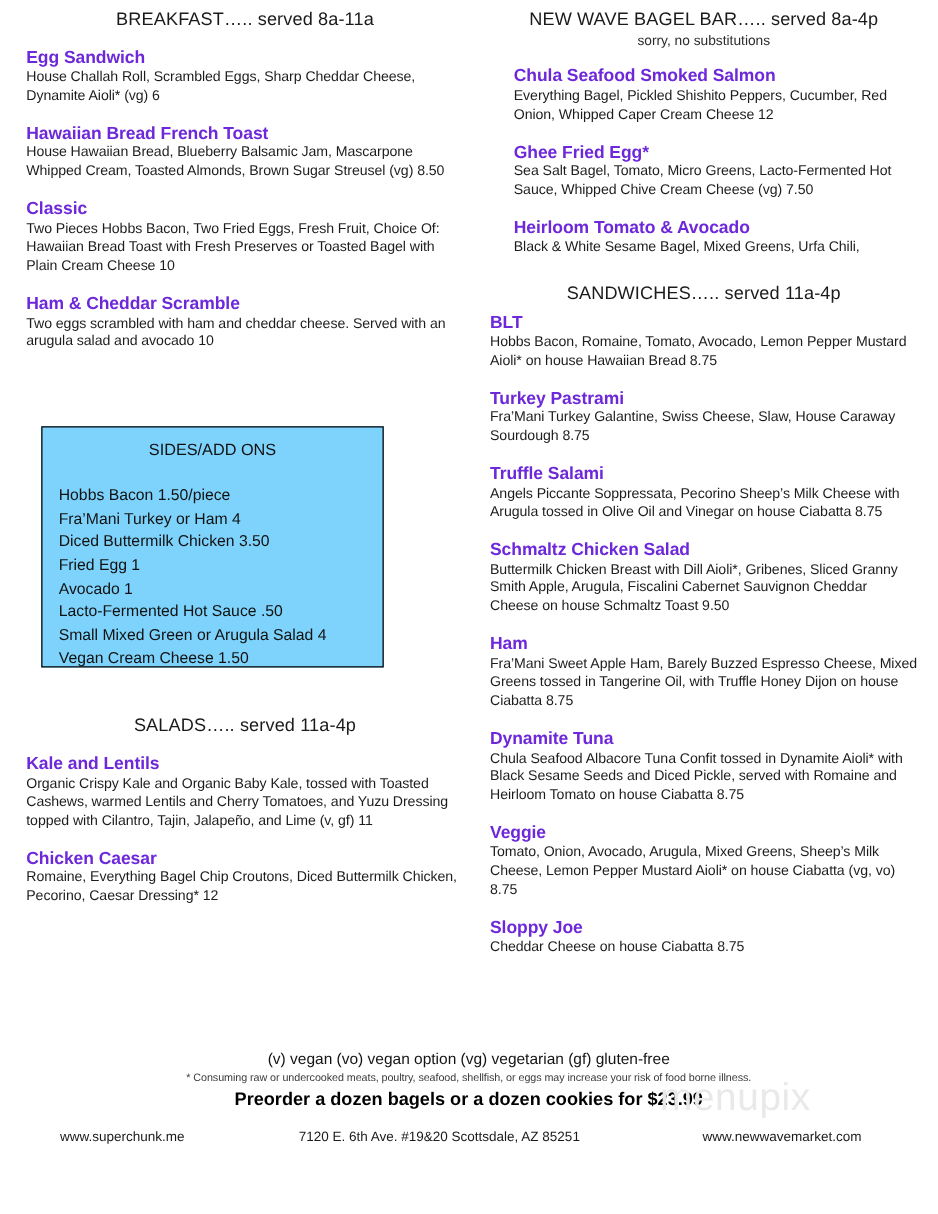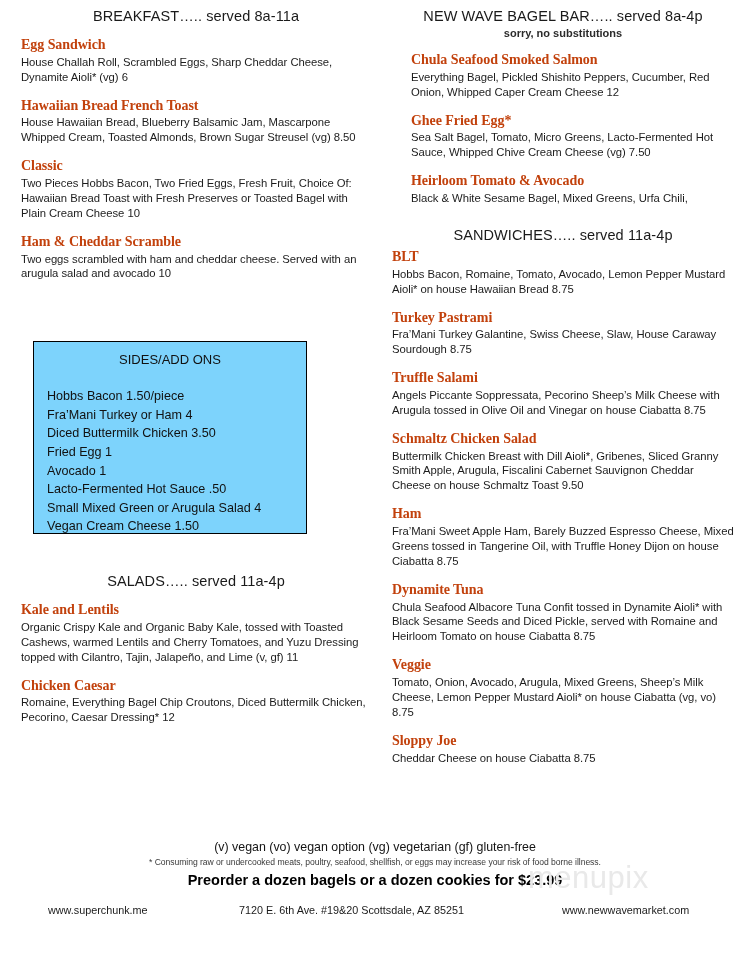--- a/index.html
+++ b/index.html
@@ -45,34 +45,32 @@
     letter-spacing: 0.1px;
     color: #1a1a1a;
     padding-top: 8px;
     white-space: nowrap;
   }
   .section-sub {
     text-align: center;
     font-size: 11px;
     color: #2b2b2b;
     margin-top: 3px;
-    font-weight: bold;
   }
 
   
   .item {
     margin-top: 13px;
   }
   .item-name {
     font-size: 14px;
     font-weight: bold;
-    color: #c2410c;
+    color: #6d28d9;
     line-height: 1.2;
     letter-spacing: -0.05px;
-    font-family: Liberation Serif, serif;
   }
   .item-desc {
     font-size: 11.3px;
     line-height: 1.32;
     color: #1c1c1c;
     margin-top: 1px;
     letter-spacing: -0.05px;
   }
 
   

